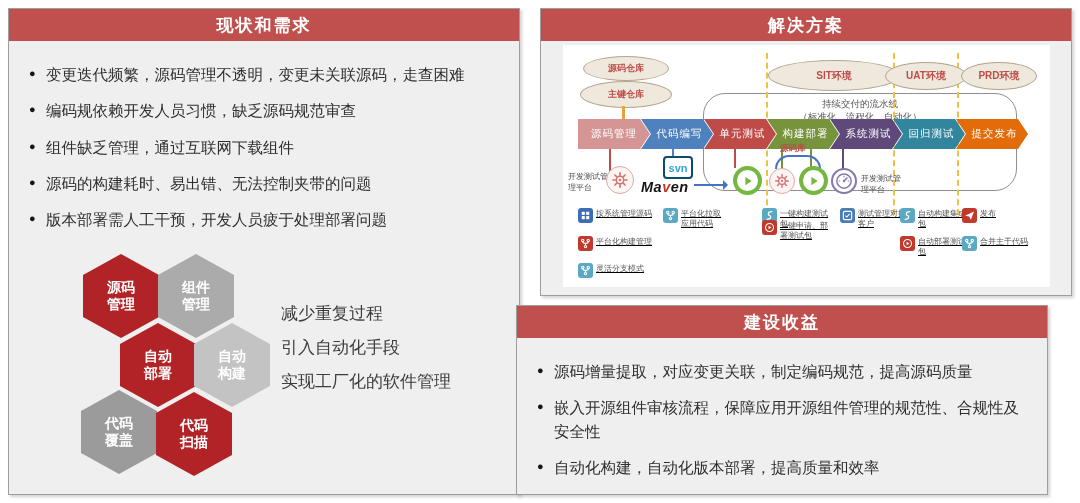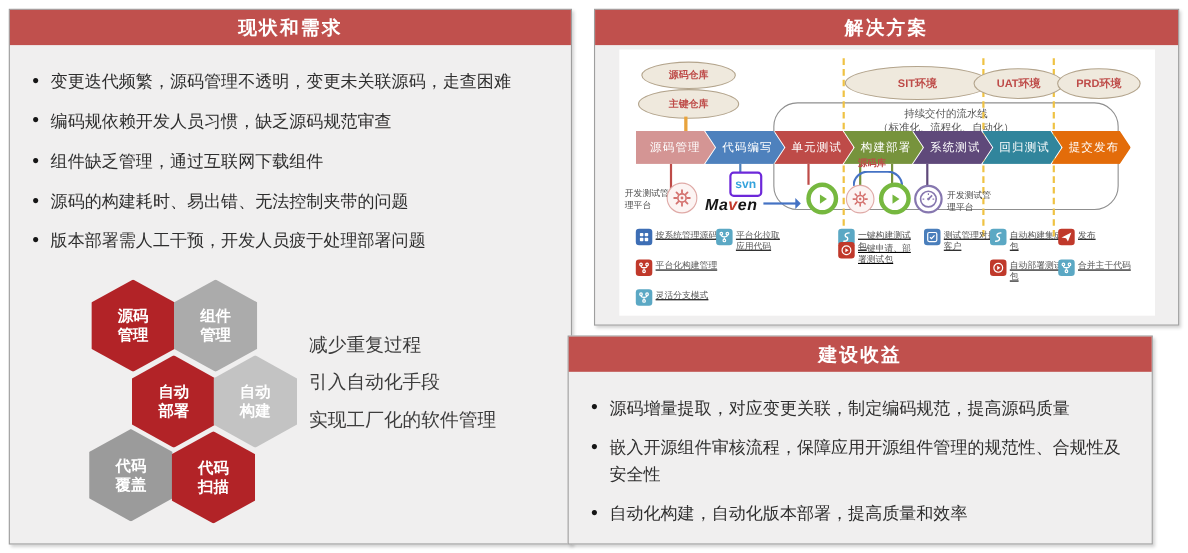--- a/index.html
+++ b/index.html
@@ -55,41 +55,41 @@
   #conn-3{left:171px;top:104px;height:19px;background:#BE4B48;}
   #conn-4a{left:218px;top:104px;height:20px;background:#77933C;}
   #conn-4b{left:247px;top:104px;height:19px;background:#77933C;}
   #conn-5{left:279px;top:104px;height:20px;background:#5F497A;}
   .arrow-o{position:absolute;left:59px;top:61px;width:3px;height:14px;background:#E8A33D;z-index:2;}
   .arrow-o::after{content:"";position:absolute;left:-4.5px;top:14px;border:6px solid transparent;border-top-color:#E8A33D;}
   .arrow-b{position:absolute;left:131px;top:139px;width:31px;height:2px;background:#4472C4;z-index:2;}
   .arrow-b::after{content:"";position:absolute;right:-8px;top:-4px;border:5px solid transparent;border-left-color:#4472C4;}
   .arc{position:absolute;left:212px;top:110px;width:46px;height:14px;border:2px solid #4472C4;border-bottom:none;border-radius:23px 23px 0 0;z-index:1;box-sizing:border-box;}
   .srclib{position:absolute;left:217px;top:98px;font-size:8.5px;color:#BE4B48;font-weight:bold;z-index:2;}
-  .ptext{position:absolute;font-size:8px;color:#4a4a4a;line-height:1.4;width:46px;z-index:2;font-family:Liberation Mono, monospace;}
+  .ptext{position:absolute;font-size:8px;color:#4a4a4a;line-height:1.4;width:46px;z-index:2;}
   #ptext-left{left:5px;top:126px;}
   #ptext-right{left:298px;top:128px;}
   .badge{position:absolute;border-radius:50%;display:flex;align-items:center;justify-content:center;background:#fff;z-index:2;box-sizing:border-box;}
   .gear-badge{width:28px;height:28px;border:1.5px solid #DFA9A6;background:#FCF4F3;}
   #gear-1{left:43px;top:121px;}
   #gear-2{left:206px;top:123px;width:26px;height:26px;}
   .play-badge{width:29px;height:29px;border:4.5px solid #76B83F;}
   #play-1{left:170px;top:121px;}
   #play-2{left:236px;top:121px;}
   .gauge-badge{width:26px;height:26px;border:2px solid #8677AF;}
   #gauge-1{left:268px;top:123px;}
-  .svn-box{position:absolute;left:100px;top:111px;width:30px;height:23px;border:2px solid #6d28d9;border-radius:4px;background:#fff;
+  .svn-box{position:absolute;left:100px;top:111px;width:30px;height:23px;border:2px solid #0c4a6e;border-radius:4px;background:#fff;
     color:#33A3DC;font-weight:bold;font-size:11px;display:flex;align-items:center;justify-content:center;z-index:2;box-sizing:border-box;}
   .maven{position:absolute;left:78px;top:134px;font-size:14.5px;font-weight:bold;font-style:italic;color:#151515;z-index:2;letter-spacing:0.5px;}
   .maven .v{color:#C0392B;}
   
   .feature{position:absolute;display:flex;gap:3px;align-items:flex-start;z-index:2;text-decoration:underline;}
   .fi{width:15px;height:15px;border-radius:3px;display:flex;align-items:center;justify-content:center;flex:none;}
   .fl{font-size:8px;color:#555;line-height:1.3;white-space:pre-line;padding-top:1px;}
-  #f-1{left:15px;top:163px;} #f-2{left:88px;top:163px;} #f-3{left:199px;top:163px;}
+  #f-1{left:15px;top:163px;} #f-2{left:100px;top:163px;} #f-3{left:199px;top:163px;}
   #f-4{left:277px;top:163px;} #f-5{left:337px;top:163px;} #f-6{left:399px;top:163px;}
   #f-7{left:15px;top:191px;} #f-8{left:199px;top:175px;} #f-9{left:337px;top:191px;} #f-10{left:399px;top:191px;}
   #f-11{left:15px;top:218px;}
 </style>
 </head>
 <body>
 
 <div class="panel" id="panel-left">
   <div class="panel-header">
     <span>现状和需求</span>

